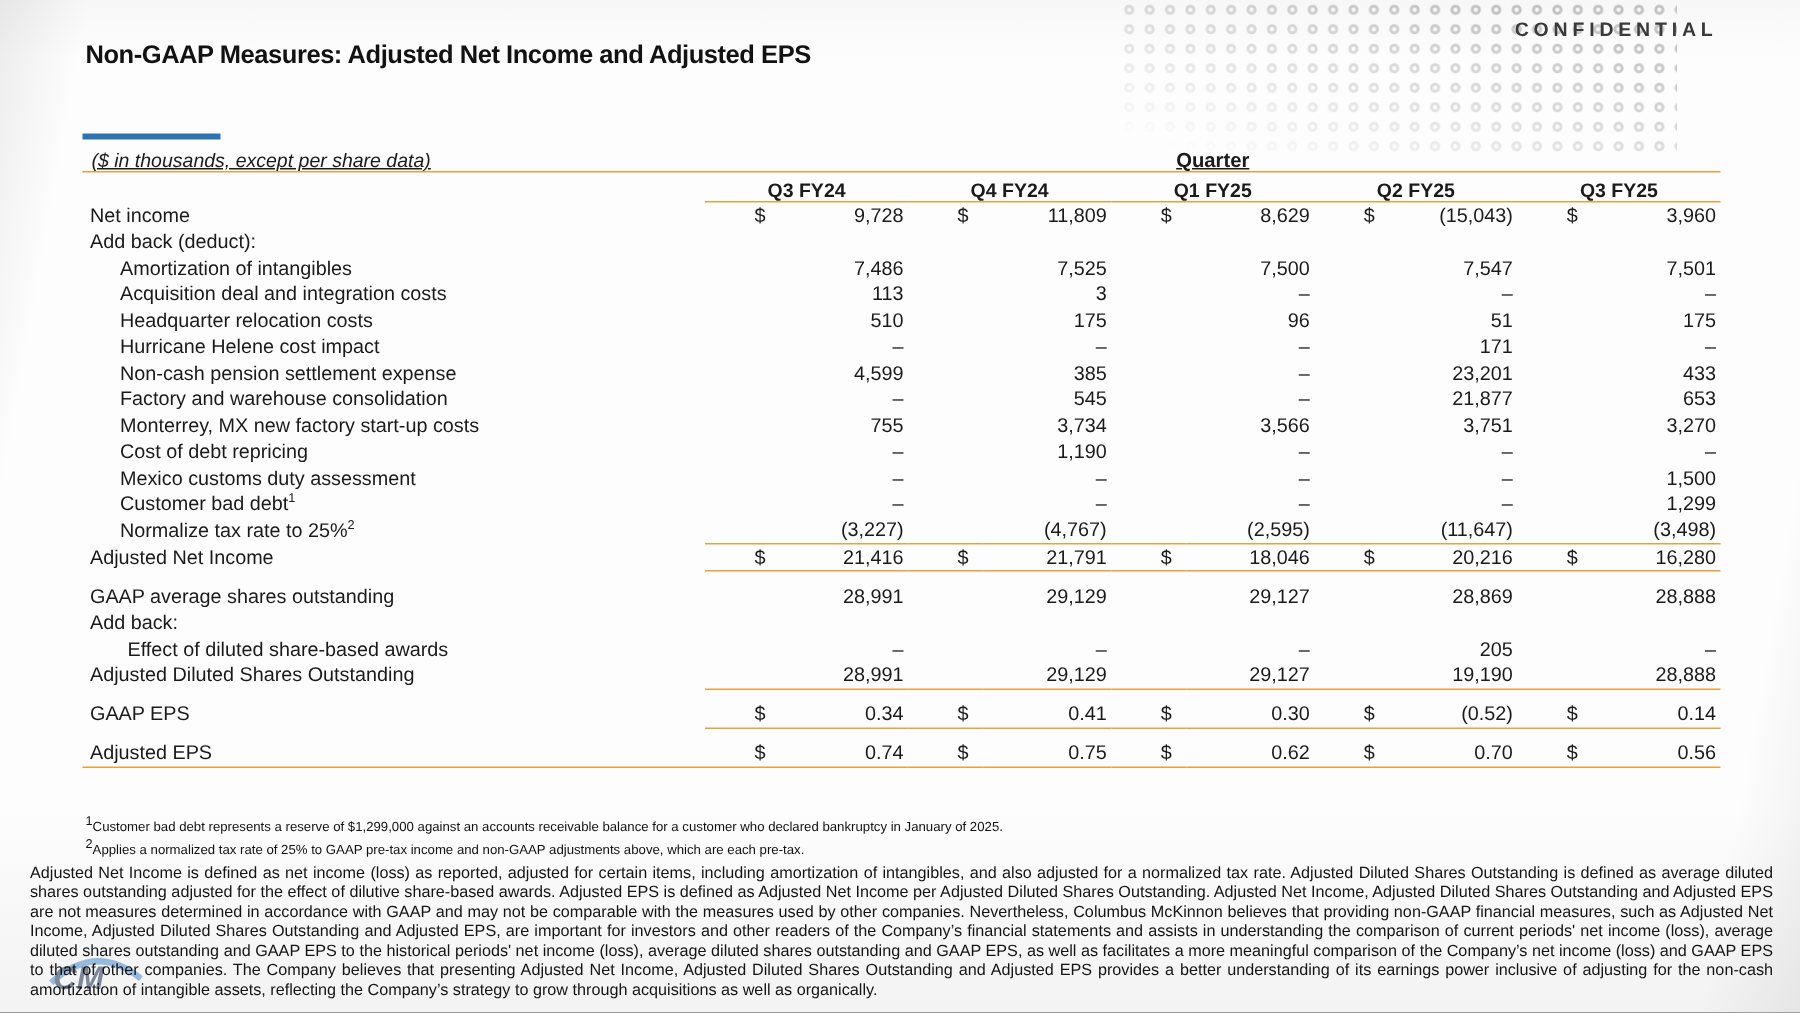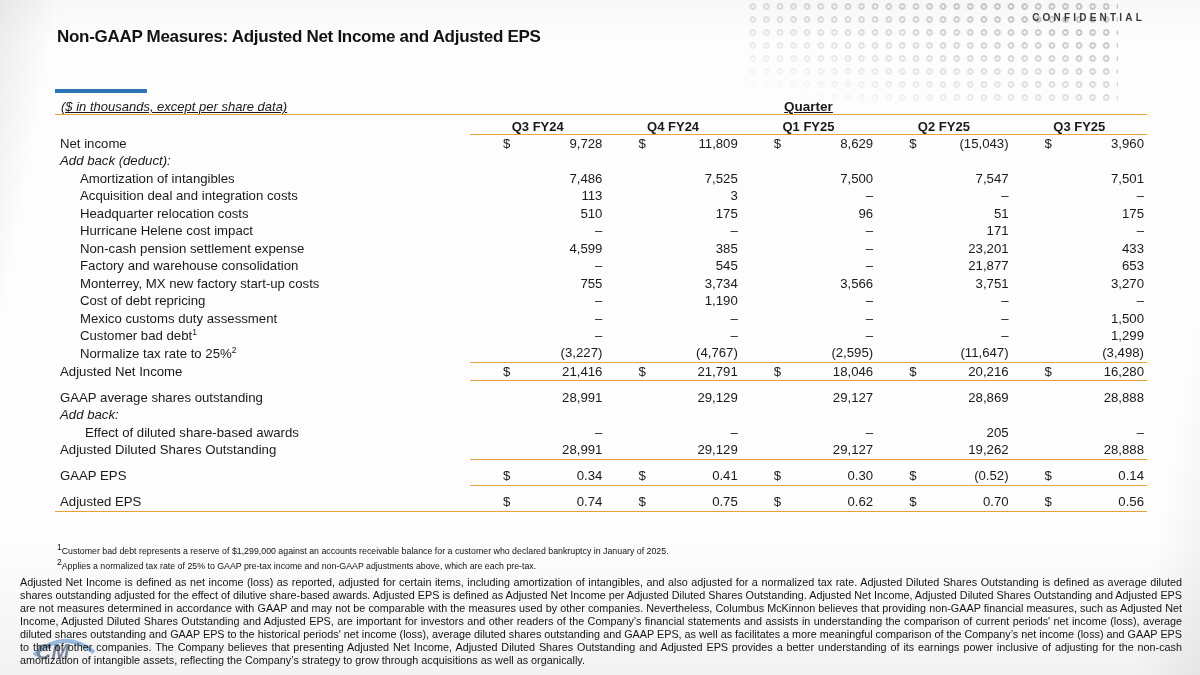--- a/index.html
+++ b/index.html
@@ -24,21 +24,21 @@
   }
   .dots{
     position:absolute;left:746px;top:0;width:372px;height:106px;z-index:1;
     background-image:radial-gradient(circle, rgba(0,0,0,0) 1px, rgba(100,100,100,.38) 1.8px 3px, rgba(0,0,0,0) 3.7px);
     background-size:13.6px 13px;
     -webkit-mask-image:linear-gradient(195deg, rgba(0,0,0,.95) 20%, rgba(0,0,0,0) 92%);
     mask-image:linear-gradient(195deg, rgba(0,0,0,.95) 20%, rgba(0,0,0,0) 92%);
   }
   .confidential{
     position:absolute;top:12px;right:55px;z-index:3;
-    font-size:10px;font-weight:600;letter-spacing:3.2px;color:#3a3a3a;
+    font-size:13px;font-weight:600;letter-spacing:3.2px;color:#3a3a3a;
   }
   .title{
     position:absolute;left:57px;top:27px;z-index:2;margin:0;
     font-size:17px;font-weight:700;letter-spacing:-0.3px;color:#121212;
   }
   .accent-bar{
     position:absolute;left:55px;top:89px;width:92px;height:3.5px;z-index:2;
     background:var(--accent-blue);
   }
   .table-wrap{position:absolute;left:55px;top:93px;width:1092px;z-index:2;}
@@ -58,21 +58,21 @@
     height:19px;padding:0;
   }
   thead th.qh{border-bottom:1.5px solid var(--accent-orange);}
   tbody td{
     padding:0;height:17.45px;vertical-align:middle;white-space:nowrap;
     overflow:hidden;line-height:17.45px;
   }
   td.label{padding-left:5px;}
   td.label.ind1{padding-left:25px;}
   td.label.ind2{padding-left:30px;}
-  td.label.italic{font-style:italic;}
+  td.label.italic{}
   td.cur{text-align:left;padding-left:33px;}
   td.val{text-align:right;padding-right:3px;}
   td.bb{border-bottom:1.5px solid var(--accent-orange);}
   tr.spacer td{height:7.5px;border:none;}
   sup{font-size:8.5px;vertical-align:super;line-height:0;}
   .footnotes{position:absolute;left:57px;top:544px;width:1100px;z-index:2;}
   .footnote{font-size:8.8px;line-height:14.5px;color:#111;}
   .disclaimer{
     position:absolute;left:20px;top:576px;width:1162px;z-index:2;margin:0;
     font-size:10.8px;line-height:13.05px;text-align:justify;color:#141414;
@@ -351,21 +351,21 @@
           </tr>
           <tr>
             <td class="label ind0">Adjusted Diluted Shares Outstanding</td>
             <td class="cur bb"></td>
             <td class="val bb">28,991</td>
             <td class="cur bb"></td>
             <td class="val bb">29,129</td>
             <td class="cur bb"></td>
             <td class="val bb">29,127</td>
             <td class="cur bb"></td>
-            <td class="val bb">19,262</td>
+            <td class="val bb">19,190</td>
             <td class="cur bb"></td>
             <td class="val bb">28,888</td>
           </tr>
           <tr class="spacer">
             <td colspan="11"></td>
           </tr>
           <tr>
             <td class="label ind0">GAAP EPS</td>
             <td class="cur bb">$</td>
             <td class="val bb">0.34</td>

